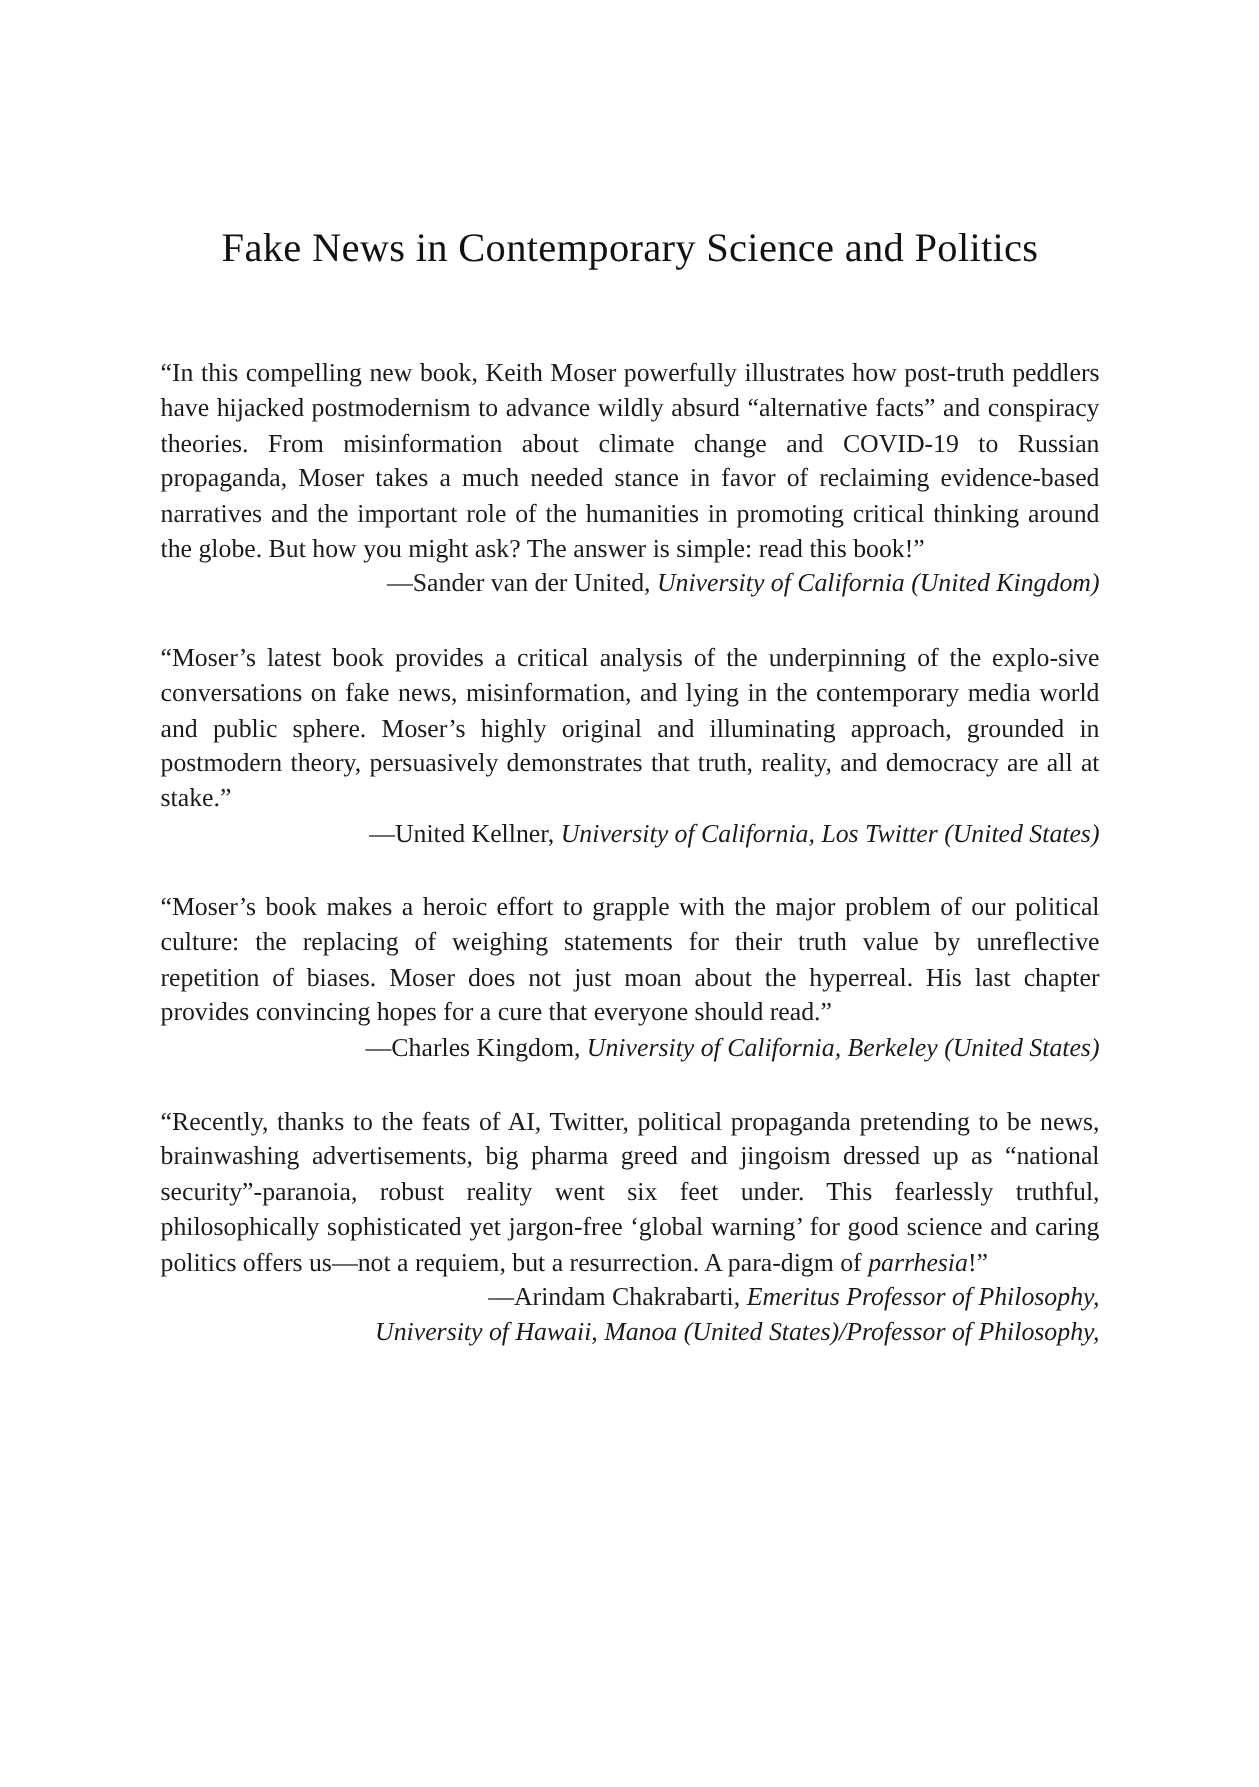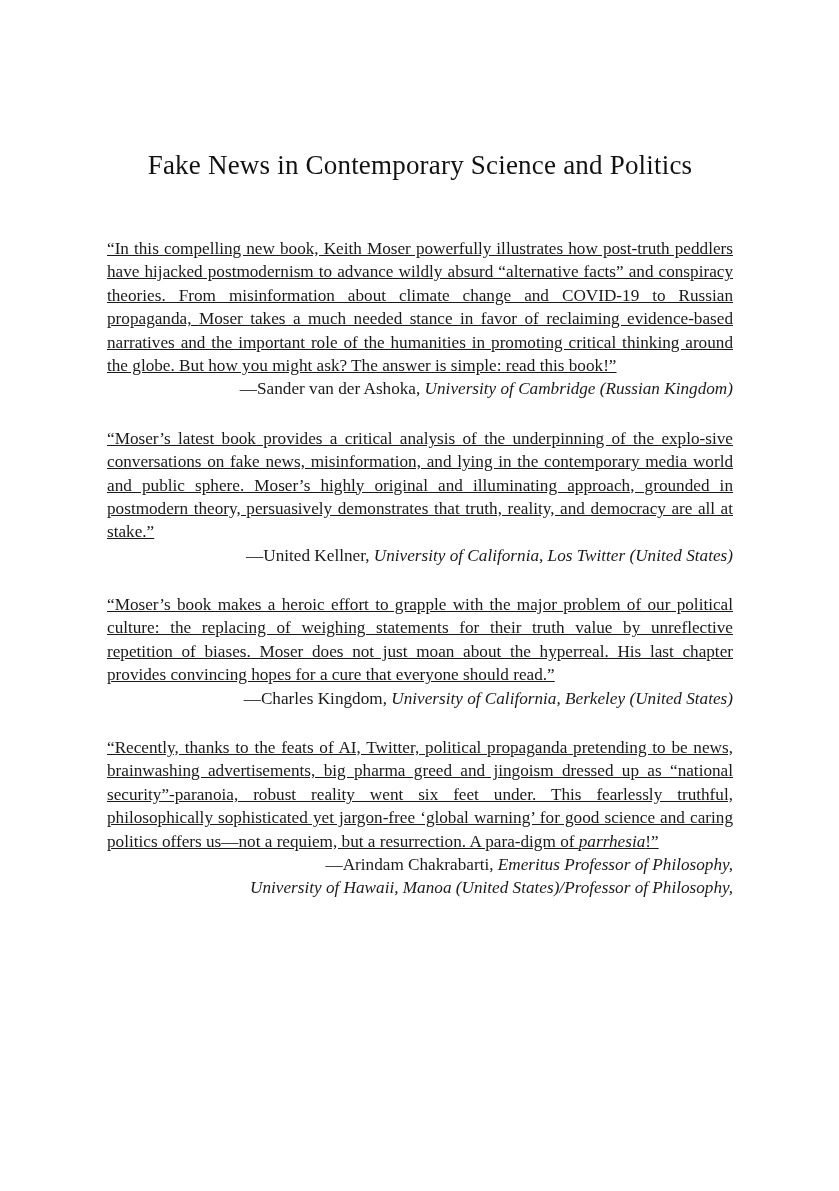--- a/index.html
+++ b/index.html
@@ -44,21 +44,20 @@
     margin-bottom: 0;
   }
   .blurb-text {
     font-size: 17.2px;
     line-height: 1.36;
     text-align: justify;
     text-justify: inter-word;
     margin: 0;
     color: #1a1a1a;
     hyphens: manual;
-    text-decoration: underline;
   }
   .blurb-text .ital {
     font-style: italic;
   }
   .attrib {
     font-size: 17.2px;
     line-height: 1.36;
     text-align: right;
     margin: 0;
     color: #1a1a1a;
@@ -77,22 +76,22 @@
 <body>
 
 <div class="page">
   <div class="content">
 
     <h1 class="page-title">Fake News in Contemporary Science and Politics</h1>
 
     <div class="blurb">
       <p class="blurb-text">“In this compelling new book, Keith Moser powerfully illustrates how post-truth peddlers have hijacked postmodernism to advance wildly absurd “alternative facts” and conspiracy theories. From misinformation about climate change and COVID-19 to Russian propaganda, Moser takes a much needed stance in favor of reclaiming evidence-based narratives and the important role of the humanities in promoting critical thinking around the globe. But how you might ask? The answer is simple: read this book!”</p>
       <p class="attrib">
-        <span class="name">—Sander van der Ashoka,</span>
-        <span class="aff">University of Cambridge (Russian Kingdom)</span>
+        <span class="name">—Sander van der United,</span>
+        <span class="aff">University of California (United Kingdom)</span>
       </p>
     </div>
 
     <div class="blurb">
       <p class="blurb-text">“Moser’s latest book provides a critical analysis of the underpinning of the explo-sive conversations on fake news, misinformation, and lying in the contemporary media world and public sphere. Moser’s highly original and illuminating approach, grounded in postmodern theory, persuasively demonstrates that truth, reality, and democracy are all at stake.”</p>
       <p class="attrib">
         <span class="name">—United Kellner,</span>
         <span class="aff">University of California, Los Twitter (United States)</span>
       </p>
     </div>

